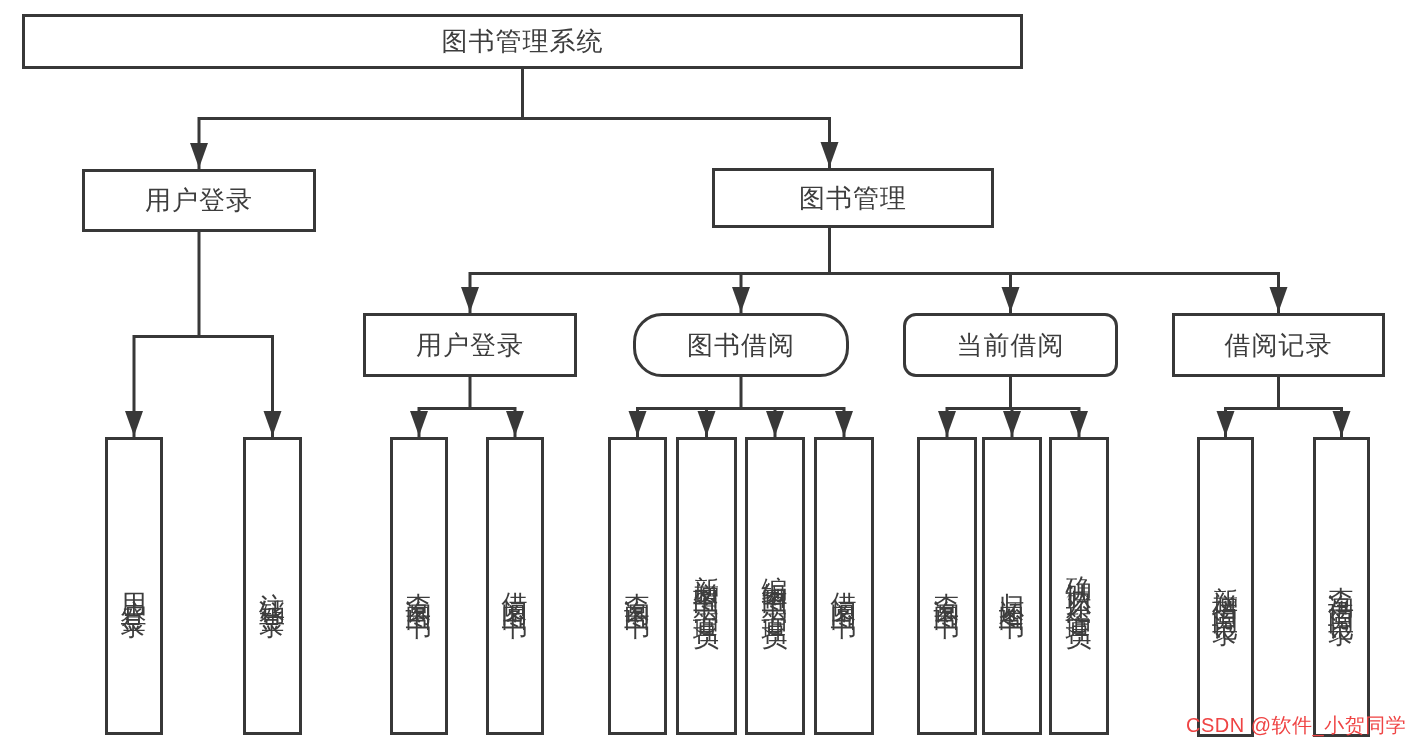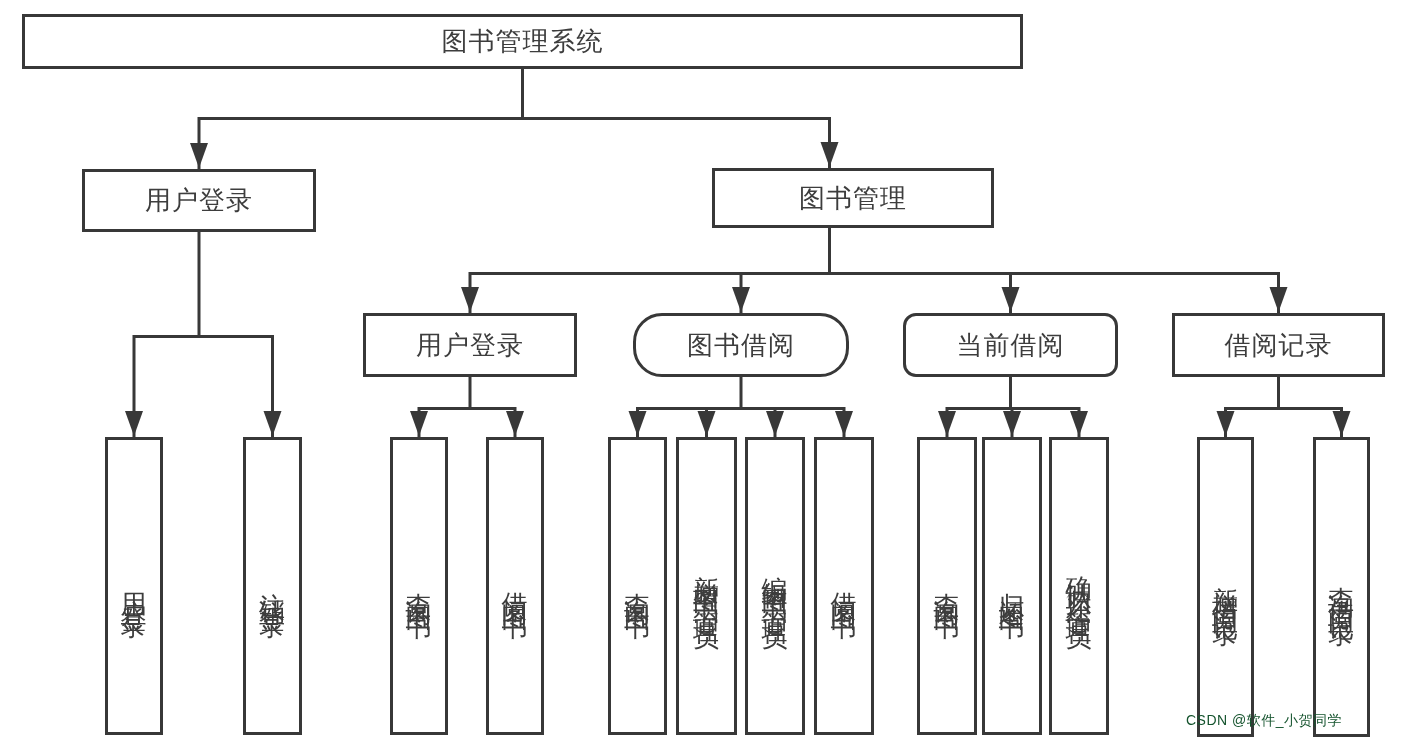--- a/index.html
+++ b/index.html
@@ -29,22 +29,22 @@
     text-orientation:mixed;
     letter-spacing:7px;
     line-height:1;
     font-size:26px;
     text-align:center;
   }
   .watermark{
     position:absolute;
     left:1186px;top:712px;
     width:215px;
-    font-size:14px;
-    color:#14532d;
+    font-size:20px;
+    color:#ef4444;
     white-space:nowrap;
     z-index:3;
     letter-spacing:0.5px;
   }
   .line{fill:none;stroke:#383838;stroke-width:3;}
   .arrow{fill:#383838;stroke:none;}
 </style>
 </head>
 <body>
 

